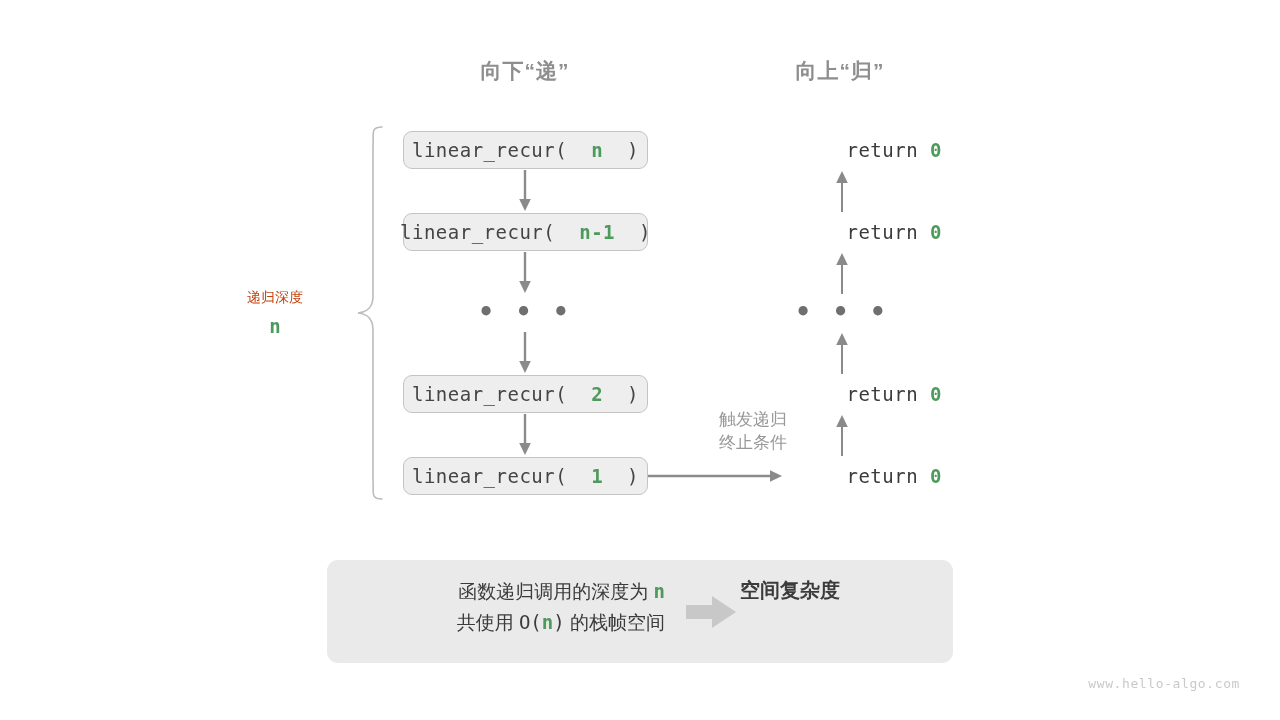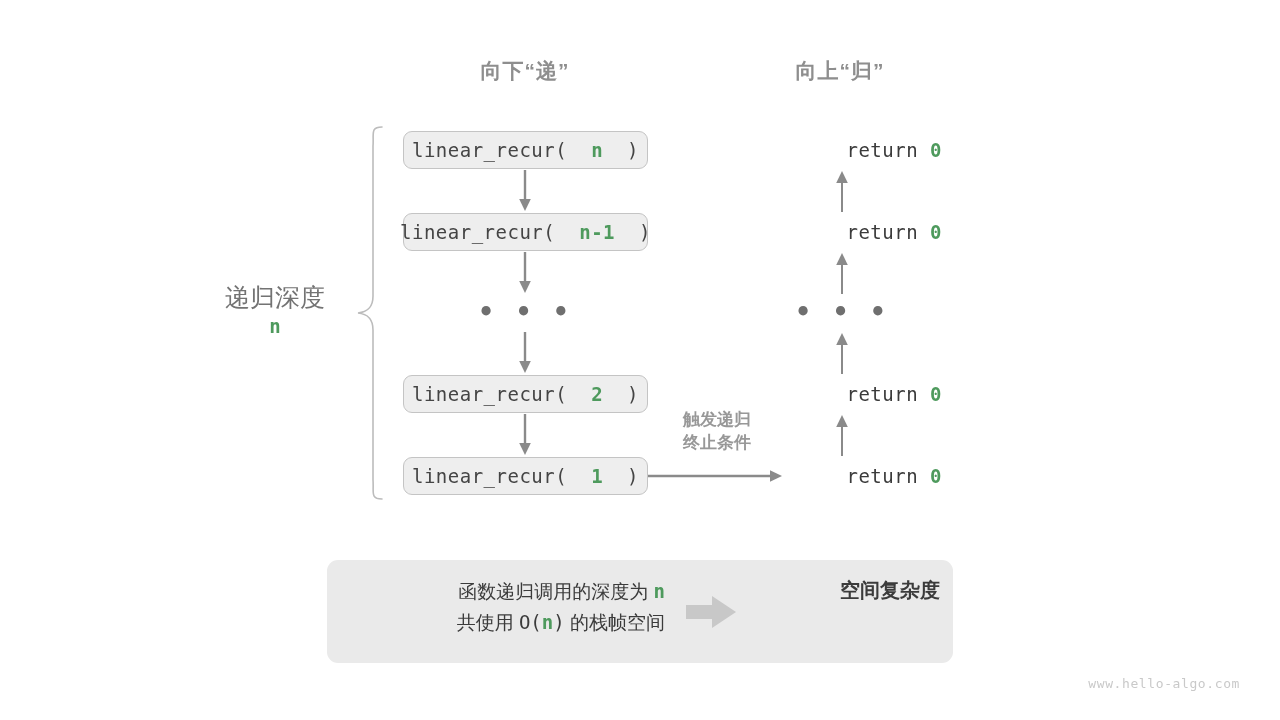--- a/index.html
+++ b/index.html
@@ -88,42 +88,42 @@
     white-space: nowrap;
   }
 
   
   .depth-label {
     text-align: center;
     width: 180px;
     white-space: nowrap;
   }
   .depth-label .dl-main {
-    font-size: 25px;
-    color: #737373;
+    font-size: 14px;
+    color: #c2410c;
     display: block;
     line-height: 30px;
   }
   .depth-label .dl-n {
     font-family: "DejaVu Sans Mono", "Liberation Mono", monospace;
     font-size: 19px;
     font-weight: bold;
     color: #4e9a5d;
     display: block;
     line-height: 28px;
   }
 
   
   .trigger-note {
     font-size: 17px;
-    font-weight: bold;
+    font-weight: normal;
     color: #989898;
     line-height: 23px;
     white-space: nowrap;
-    text-align: center;
+    text-align: right;
     width: 140px;
   }
 
   
   #summary-panel {
     left: 327px;
     top: 560px;
     width: 626px;
     height: 103px;
     background: #eaeaea;
@@ -148,21 +148,21 @@
   .sum-line .gn {
     font-family: "DejaVu Sans Mono", "Liberation Mono", monospace;
     color: #4e9a5d;
     font-weight: bold;
     font-size: 19px;
   }
   #summary-right {
     left: 740px;
     top: 575px;
     width: 200px;
-    text-align: right;
+    text-align: left;
   }
   .sum-title {
     font-size: 20px;
     font-weight: bold;
     color: #3b3b3b;
     line-height: 31px;
     white-space: nowrap;
   }
   .sum-value {
     font-size: 20px;

